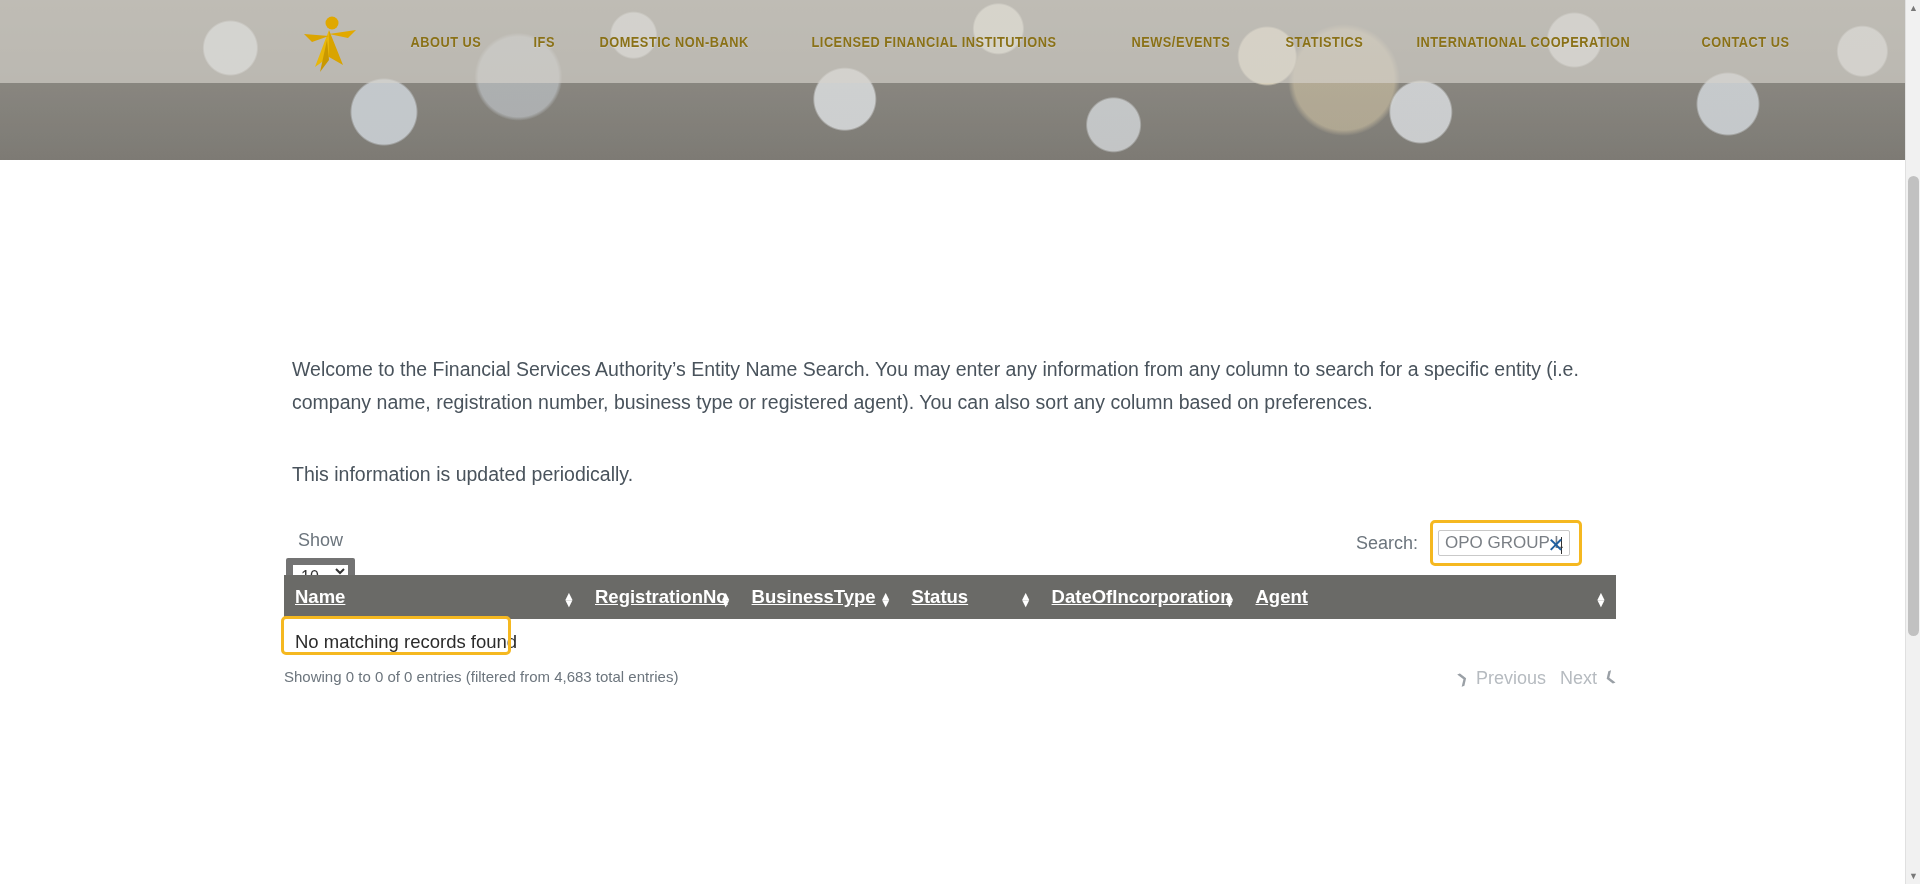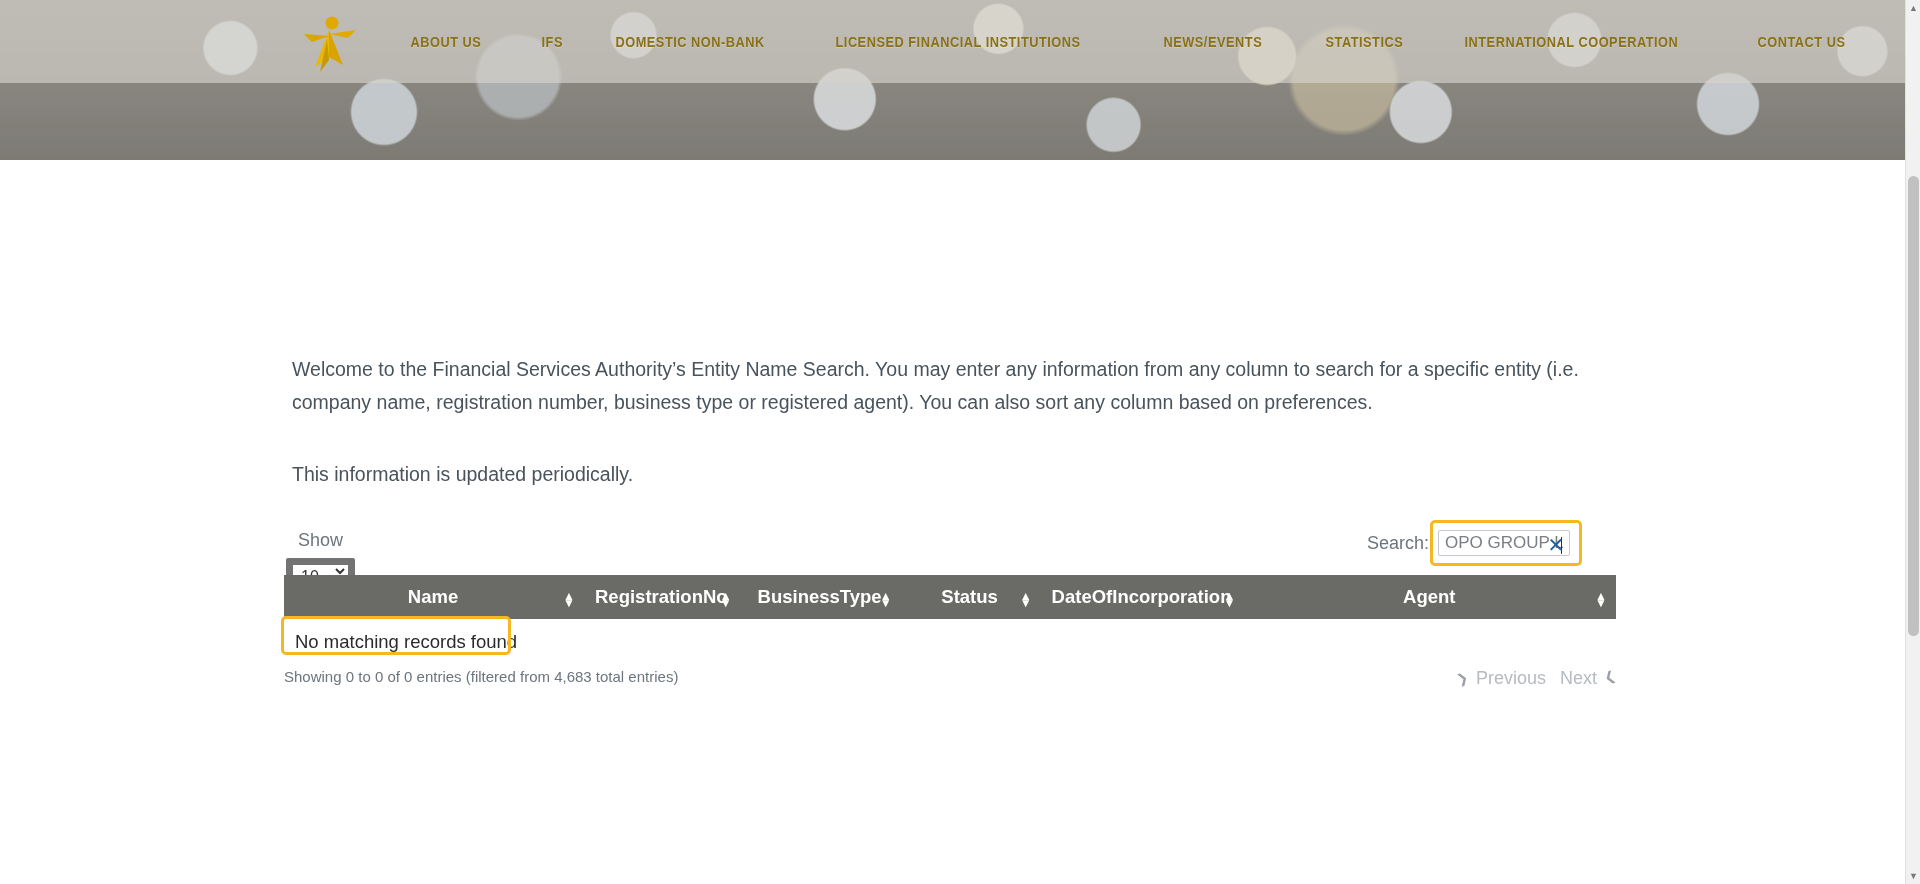--- a/index.html
+++ b/index.html
@@ -50,21 +50,21 @@
     position:absolute; left:0; top:0; width:1920px; height:83px;
     display:flex; align-items:center;
     padding-left:296px;
     z-index:5;
   }
   .logo {
     position:absolute; left:296px; top:10px;
     width:66px; height:66px;
   }
   .nav-links {
-    display:flex; align-items:center; gap:8px;
+    display:flex; align-items:center; gap:0;
     margin-left:96px;
   }
   .nav-link {
     color:#8a7117;
     font-family:"Liberation Sans Narrow","Liberation Sans", sans-serif;
     font-size:14.5px;
     letter-spacing:0.6px;
     font-weight:700;
     text-transform:uppercase;
     padding:0 21px;
@@ -122,21 +122,21 @@
     font-size:16px;
     color:#333;
     padding:2px 4px;
     height:27px;
     border:7px solid #737373;
     border-radius:2px;
     background:#fff;
   }
   .dt-filter {
     position:absolute; right:46px; top:0;
-    display:flex; align-items:center; gap:9px;
+    display:flex; align-items:center; gap:20px;
     color:#6c757d;
     font-size:18px;
   }
   .search-wrap {
     position:relative;
     display:inline-block;
   }
   .search-input {
     font-family:"Liberation Sans", sans-serif;
     font-size:17px;
@@ -179,25 +179,26 @@
   table.dt {
     border-collapse:collapse;
     width:1332px;
     margin-top:5px;
   }
   table.dt thead th {
     background:#6a6a67;
     color:#ffffff;
     font-size:18.5px;
     font-weight:700;
-    text-align:center;
+    text-align:left;
     padding:11px 13px 11px 11px;
     position:relative;
     white-space:nowrap;
     border:none;
+    text-decoration:underline;
   }
   .sort-ico {
     position:absolute;
     right:10px;
     top:50%;
     transform:translateY(-50%);
     font-size:12px;
     line-height:1;
     color:#ffffff;
     letter-spacing:-1px;

